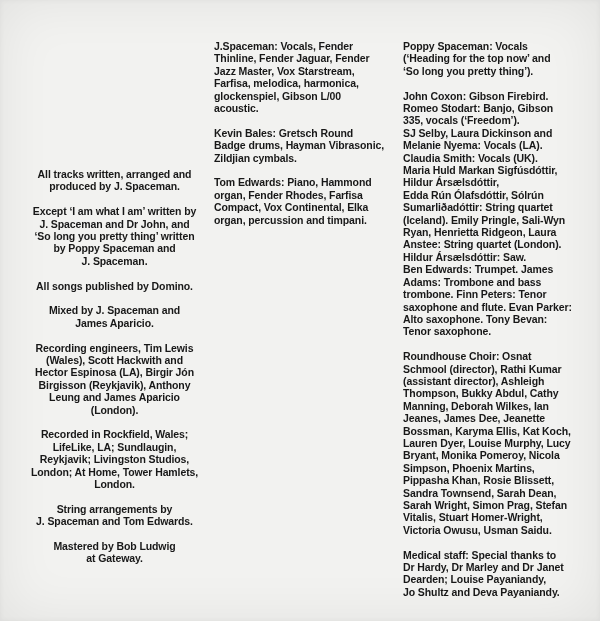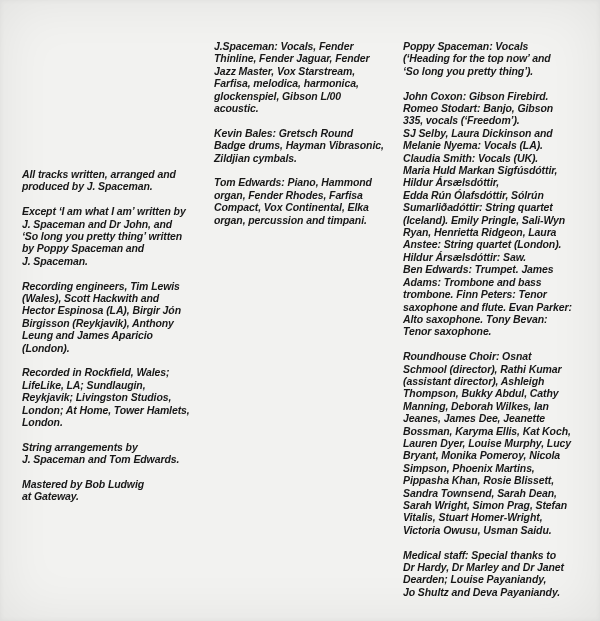--- a/index.html
+++ b/index.html
@@ -25,38 +25,38 @@
     content: '';
     position: absolute;
     inset: 0;
     box-shadow: inset 0 0 55px rgba(0,0,0,0.07), inset 0 0 5px rgba(0,0,0,0.05);
     pointer-events: none;
   }
   .col {
     position: absolute;
     white-space: pre;       
   }
-  .col-left   { left: 22px;  top: 168px; width: 185px; }
+  .col-left   { left: 22px;  top: 168px; width: 185px; text-align: center; }
   .col-middle { left: 214px; top: 40px;  width: 182px; }
   .col-right  { left: 403px; top: 40px;  width: 192px; }
   p.para {
     margin: 0 0 12.4px 0;
-    font-style: italic;
   }
 </style>
 </head>
 <body>
 
 <div class="page">
   <div class="col col-left"><p class="para">All tracks written, arranged and
 produced by J. Spaceman.</p><p class="para">Except ‘I am what I am’ written by
 J. Spaceman and Dr John, and
 ‘So long you pretty thing’ written
 by Poppy Spaceman and
-J. Spaceman.</p><p class="para">Recording engineers, Tim Lewis
+J. Spaceman.</p><p class="para">All songs published by Domino.</p><p class="para">Mixed by J. Spaceman and
+James Aparicio.</p><p class="para">Recording engineers, Tim Lewis
 (Wales), Scott Hackwith and
 Hector Espinosa (LA), Birgir Jón
 Birgisson (Reykjavik), Anthony
 Leung and James Aparicio
 (London).</p><p class="para">Recorded in Rockfield, Wales;
 LifeLike, LA; Sundlaugin,
 Reykjavik; Livingston Studios,
 London; At Home, Tower Hamlets,
 London.</p><p class="para">String arrangements by
 J. Spaceman and Tom Edwards.</p><p class="para">Mastered by Bob Ludwig

